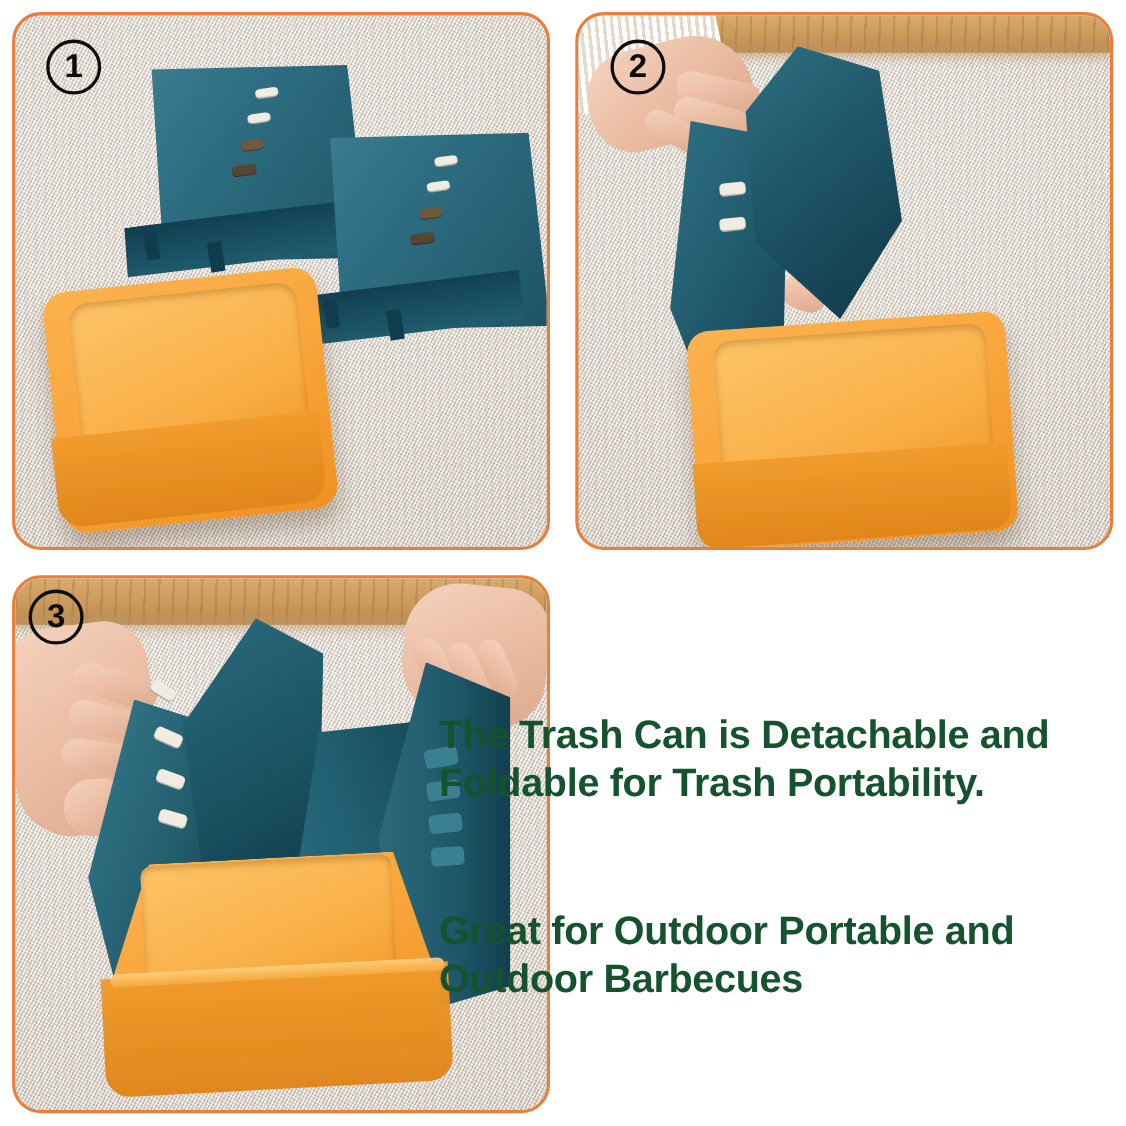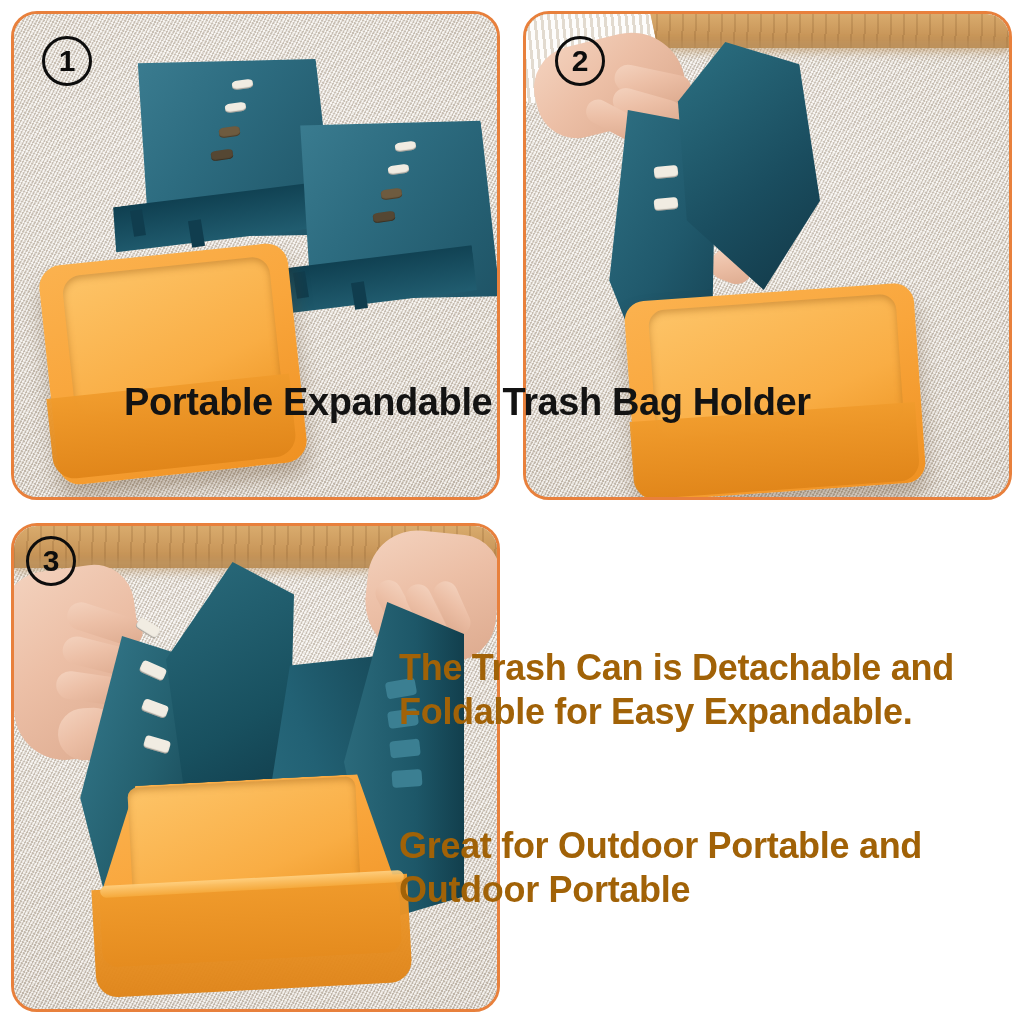--- a/index.html
+++ b/index.html
@@ -117,21 +117,21 @@
   #main-title{
     left:124px; top:381px;
     font-size:38px;
     letter-spacing:-.4px;
   }
   .side-copy{
     position:absolute;
     z-index:60;
     left:399px;
     width:622px;
-    color:#a16207;
+    color:#14532d;
     font-weight:700;
     font-size:36px;
     line-height:1.22;
     letter-spacing:-.3px;
     font-family:"Liberation Sans","DejaVu Sans",sans-serif;
   }
   #side-copy-1{top:646px;}
   #side-copy-2{top:824px;}
   .side-copy .ln{display:block;}
 </style>
@@ -257,25 +257,24 @@
                   clip-path:polygon(14% 0%,88% 0%,100% 68%,100% 100%,0% 100%,0% 62%);"></div>
       <div class="tray-in" style="left:116px;top:256px;width:228px;height:112px;border-radius:10px;transform:rotate(-3deg);"></div>
       <div class="tray-side" style="left:80px;top:356px;width:316px;height:108px;border-radius:0 0 22px 22px;transform:rotate(-3deg);opacity:.97;"></div>
       <div class="tray-side" style="left:86px;top:352px;width:304px;height:12px;border-radius:8px;transform:rotate(-3deg);
                   background:linear-gradient(180deg,#ffd182,#f6ab3e);opacity:.9;"></div>
     </div>
   </div>
 
   <div class="badge" id="badge-3">3</div>
 
-  <div class="headline" id="main-title">Portable Expandable Trash Bag Holder</div>
 
   <div class="side-copy" id="side-copy-1">
     <span class="ln">The Trash Can is Detachable and</span>
-    <span class="ln">Foldable for Easy Expandable.</span>
+    <span class="ln">Foldable for Trash Portability.</span>
   </div>
 
   <div class="side-copy" id="side-copy-2">
     <span class="ln">Great for Outdoor Portable and</span>
-    <span class="ln">Outdoor Portable</span>
+    <span class="ln">Outdoor Barbecues</span>
   </div>
 
 </div>
 
 </body></html>

